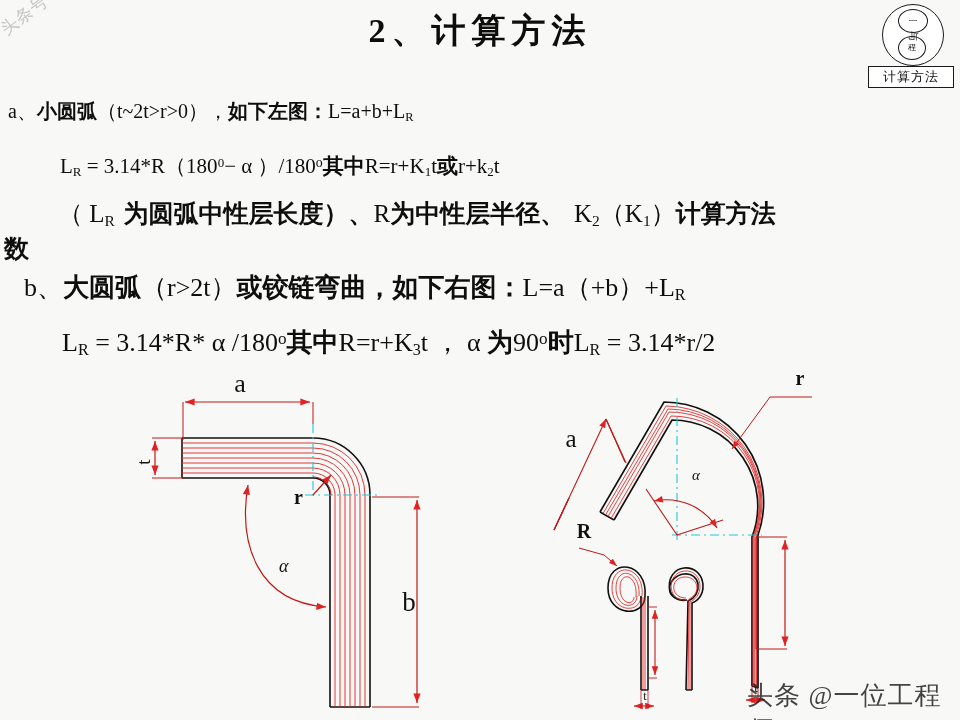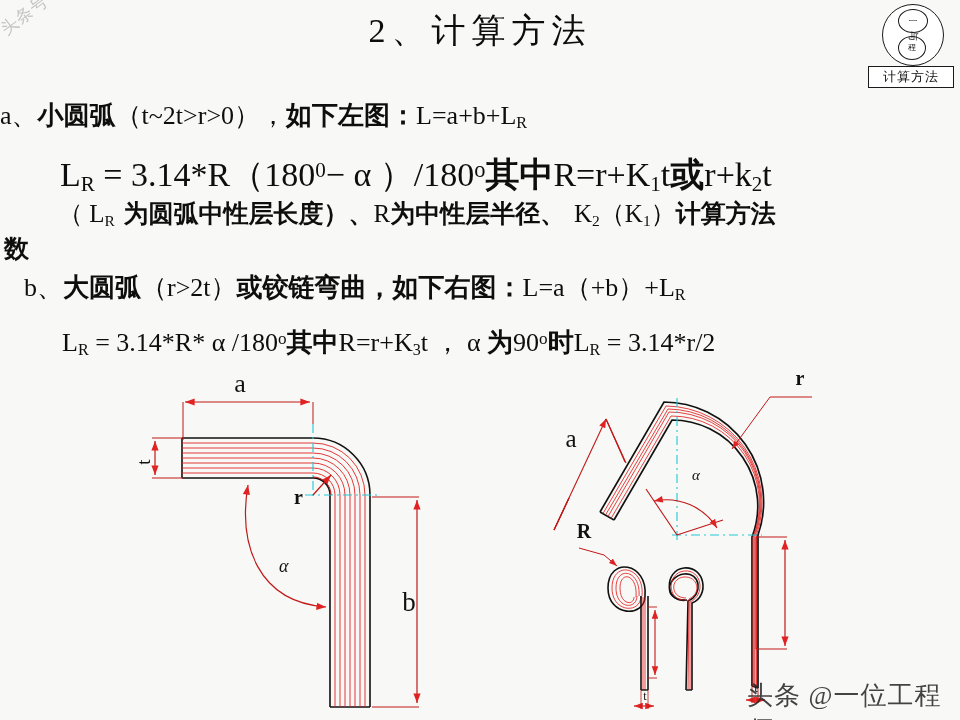--- a/index.html
+++ b/index.html
@@ -46,34 +46,34 @@
     border:1.3px solid #1a1a1a;background:#fff;
     display:flex;align-items:center;justify-content:center;
     font-size:13px;letter-spacing:1px;color:#111;
     font-family:"Liberation Serif",serif;
   }
 
   
   .title{
     position:absolute;left:0;top:8px;width:960px;
     text-align:center;
-    font-size:34px;font-weight:normal;color:#0d0d0d;
+    font-size:34px;font-weight:bold;color:#0d0d0d;
     letter-spacing:6px;
     font-family:"Liberation Serif",serif;
   }
 
   
   .line{position:absolute;white-space:nowrap;color:#0e0e0e;}
   .serif{font-family:"Liberation Serif",serif;}
   sub{font-size:0.62em;vertical-align:-0.25em;}
   sup{font-size:0.62em;vertical-align:0.45em;}
   .deg{font-size:0.66em;vertical-align:0.42em;}
 
-  #l1{left:0;  top:98px;  font-size:26px;}
-  #l2{left:60px; top:152px; font-size:34px;}
+  #l1{left:8px;  top:98px;  font-size:20px;}
+  #l2{left:60px; top:152px; font-size:21px;}
   #l3{left:58px; top:197px; font-size:25px;}
   #l4{left:4px;  top:232px; font-size:25px;}
   #l5{left:24px;  top:270px; font-size:26px;text-align:center;}
   #l6{left:62px; top:325px; font-size:26px;}
 
   .bold-cn{font-family:"DejaVu Sans",sans-serif;font-weight:bold;}
 
   
   .wm-diag{
     position:absolute;left:-4px;top:22px;

